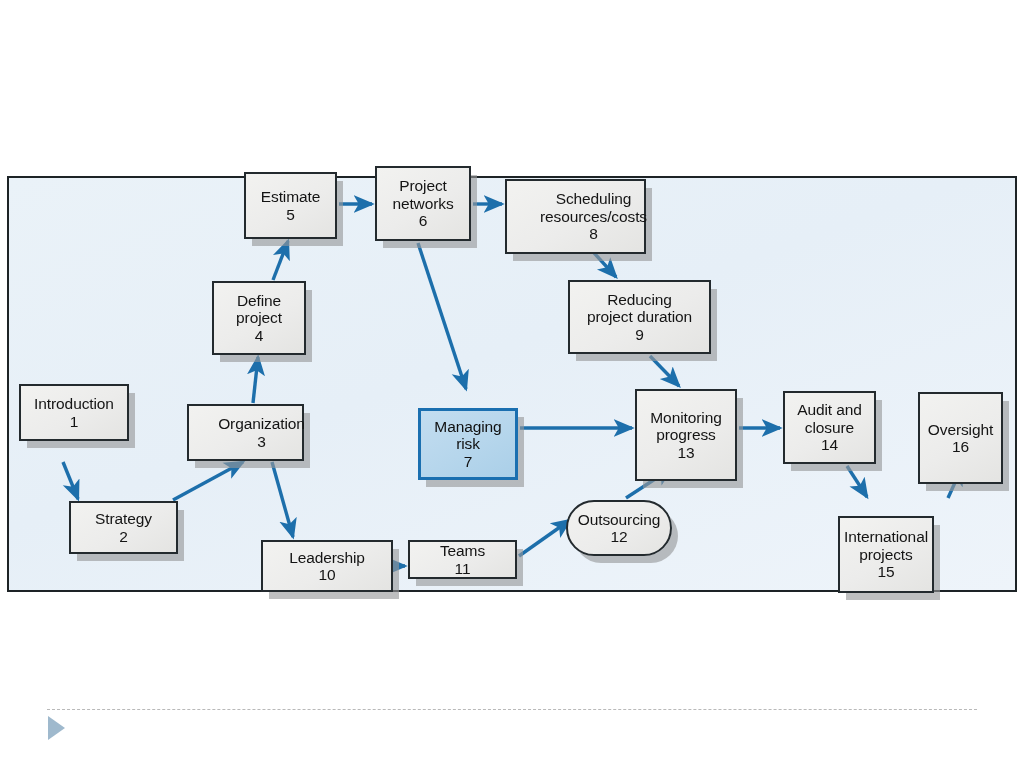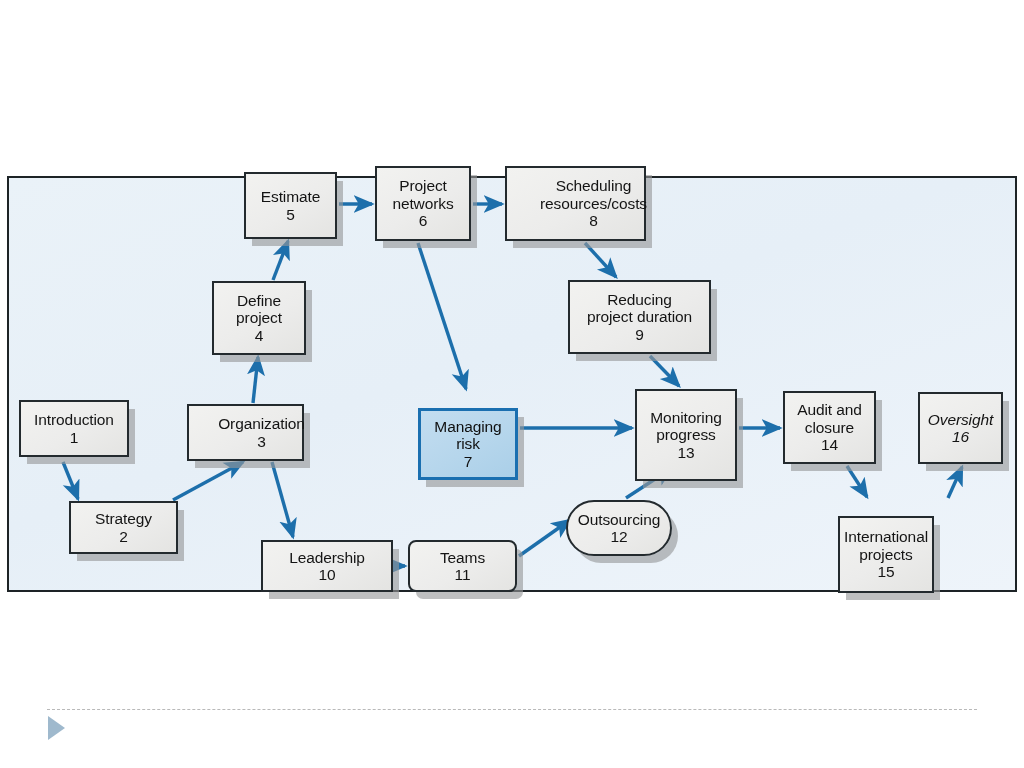--- a/index.html
+++ b/index.html
@@ -119,21 +119,21 @@
         <path d="M 272,462 L 293,537" stroke="#1d6fab" stroke-width="3.4" fill="none" stroke-linecap="butt" marker-end="url(#arrowhead)"></path>
         <path d="M 371,566 L 405,566" stroke="#1d6fab" stroke-width="3.4" fill="none" stroke-linecap="butt" marker-end="url(#arrowhead)"></path>
         <path d="M 519,556 L 570,520" stroke="#1d6fab" stroke-width="3.4" fill="none" stroke-linecap="butt" marker-end="url(#arrowhead)"></path>
         <path d="M 626,498 L 672,468" stroke="#1d6fab" stroke-width="3.4" fill="none" stroke-linecap="butt" marker-end="url(#arrowhead)"></path>
         <path d="M 847,466 L 867,497" stroke="#1d6fab" stroke-width="3.4" fill="none" stroke-linecap="butt" marker-end="url(#arrowhead)"></path>
         <path d="M 948,498 L 962,467" stroke="#1d6fab" stroke-width="3.4" fill="none" stroke-linecap="butt" marker-end="url(#arrowhead)"></path>
       </g>
   </svg>
 
   <div id="node-layer">
-      <div class="node" style="left: 19px; top: 400px; width: 110px; height: 57px; text-align: center;">
+      <div class="node" style="left: 19px; top: 384px; width: 110px; height: 57px; text-align: center;">
         <span class="label">Introduction</span>
         <span class="num">1</span>
       </div>
       <div class="node" style="left: 69px; top: 501px; width: 109px; height: 53px;">
         <span class="label">Strategy</span>
         <span class="num">2</span>
       </div>
       <div class="node" style="left: 187px; top: 404px; width: 117px; height: 57px; padding-left: 32px;">
         <span class="label">Organization</span>
         <span class="num">3</span>
@@ -150,35 +150,35 @@
       <div class="node" style="left: 375px; top: 166px; width: 96px; height: 75px;">
         <span class="label">Project</span>
         <span class="label">networks</span>
         <span class="num">6</span>
       </div>
       <div class="node highlight" style="left: 418px; top: 408px; width: 100px; height: 72px;">
         <span class="label">Managing</span>
         <span class="label">risk</span>
         <span class="num">7</span>
       </div>
-      <div class="node" style="left: 505px; top: 166px; width: 141px; height: 75px; padding-left: 36px;">
+      <div class="node" style="left: 505px; top: 179px; width: 141px; height: 75px; padding-left: 36px;">
         <span class="label">Scheduling</span>
         <span class="label">resources/costs</span>
         <span class="num">8</span>
       </div>
       <div class="node" style="left: 568px; top: 280px; width: 143px; height: 74px;">
         <span class="label">Reducing</span>
         <span class="label">project duration</span>
         <span class="num">9</span>
       </div>
       <div class="node" style="left: 261px; top: 540px; width: 132px; height: 52px;">
         <span class="label">Leadership</span>
         <span class="num">10</span>
       </div>
-      <div class="node" style="left: 408px; top: 540px; width: 109px; height: 52px; border-radius: 8px;">
+      <div class="node" style="left: 408px; top: 540px; width: 109px; height: 39px;">
         <span class="label">Teams</span>
         <span class="num">11</span>
       </div>
       <div class="node" style="left: 566px; top: 500px; width: 106px; height: 56px; border-radius: 28px;">
         <span class="label">Outsourcing</span>
         <span class="num">12</span>
       </div>
       <div class="node" style="left: 635px; top: 389px; width: 102px; height: 92px;">
         <span class="label">Monitoring</span>
         <span class="label">progress</span>
@@ -187,21 +187,21 @@
       <div class="node" style="left: 783px; top: 391px; width: 93px; height: 73px;">
         <span class="label">Audit and</span>
         <span class="label">closure</span>
         <span class="num">14</span>
       </div>
       <div class="node" style="left: 838px; top: 516px; width: 96px; height: 77px;">
         <span class="label">International</span>
         <span class="label">projects</span>
         <span class="num">15</span>
       </div>
-      <div class="node" style="left: 918px; top: 392px; width: 85px; height: 72px; font-style: italic;">
+      <div class="node" style="left: 918px; top: 392px; width: 85px; height: 92px;">
         <span class="label">Oversight</span>
         <span class="num">16</span>
       </div>
     </div>
 
   <div id="footer-divider"></div>
   <div id="play-marker"></div>
 
 </div>
 

